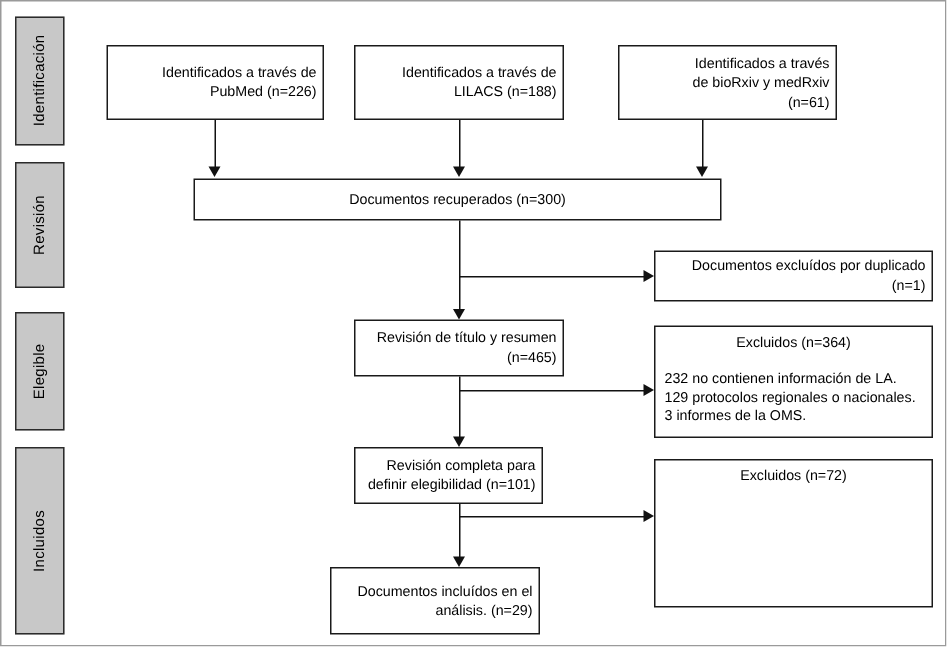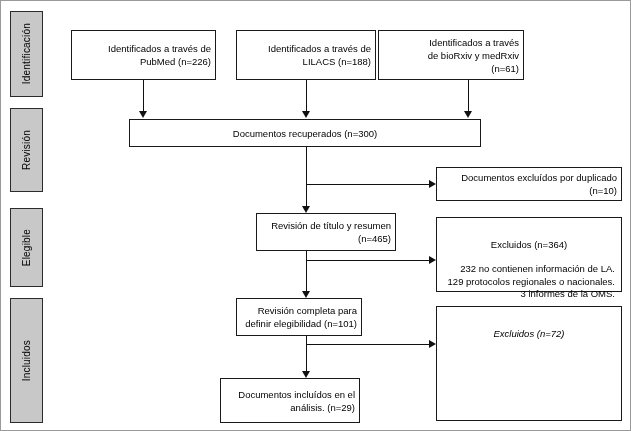--- a/index.html
+++ b/index.html
@@ -47,31 +47,31 @@
     text-align: right;
     font-size: 9.5px;
     line-height: 13px;
     color: #000000;
     padding: 2px 4px;
   }
   .node.left-align {
     align-items: flex-start;
     justify-content: flex-start;
     text-align: left;
-    padding: 20px 6px;
+    padding: 4px 6px;
   }
   .node-inner { width: 100%; }
   .node-title {
     text-align: center;
     display: block;
     margin-bottom: 9px;
   }
   .node-reasons {
     display: block;
-    text-align: right;
+    text-align: left;
     white-space: pre-line;
     line-height: 12.6px;
     margin-top: 12px;
   }
   
   .vline {
     position: absolute;
     width: 0;
     border-left: 1.2px solid #111111;
   }
@@ -112,21 +112,21 @@
   <div class="stage" style="left:9px; top:297px; width:33px; height:125px;">
     <span class="stage-text">Incluidos</span>
   </div>
 
   <div class="node" style="left:70px; top:29px; width:145px; height:50px;">
     <span>Identificados a través de PubMed (n=226)</span>
   </div>
   <div class="node" style="left:235px; top:29px; width:140px; height:50px;">
     <span>Identificados a través de LILACS (n=188)</span>
   </div>
-  <div class="node" style="left:377px; top:29px; width:146px; height:50px;padding-left:48px;">
+  <div class="node" style="left:411px; top:29px; width:146px; height:50px;padding-left:48px;">
     <span>Identificados a través de bioRxiv y medRxiv (n=61)</span>
   </div>
 
   <div class="vline" style="left:142px; top:79px; height:32px;"></div>
   <div class="arrow-down" style="left:138px; top:110px;"></div>
 
   <div class="vline" style="left:305px; top:79px; height:32px;"></div>
   <div class="arrow-down" style="left:301px; top:110px;"></div>
 
   <div class="vline" style="left:467px; top:79px; height:32px;"></div>
@@ -136,24 +136,24 @@
     <span>Documentos recuperados (n=300)</span>
   </div>
 
   <div class="vline" style="left:305px; top:146px; height:61px;"></div>
   <div class="arrow-down" style="left:301px; top:205px;"></div>
 
   <div class="hline" style="left:305px; top:183px; width:124px;"></div>
   <div class="arrow-right" style="left:428px; top:179px;"></div>
 
   <div class="node" style="left:435px; top:166px; width:186px; height:34px;">
-    <span>Documentos excluídos por duplicado (n=10)</span>
+    <span>Documentos excluídos por duplicado (n=1)</span>
   </div>
 
-  <div class="node" style="left:235px; top:212px; width:140px; height:38px;margin-left:20px;">
+  <div class="node" style="left:235px; top:212px; width:140px; height:38px;">
     <span>Revisión de título y resumen (n=465)</span>
   </div>
 
   <div class="vline" style="left:305px; top:250px; height:42px;"></div>
   <div class="arrow-down" style="left:301px; top:290px;"></div>
 
   <div class="hline" style="left:305px; top:259px; width:124px;"></div>
   <div class="arrow-right" style="left:428px; top:255px;"></div>
 
   <div class="node left-align" style="left:435px; top:216px; width:186px; height:75px;">
@@ -168,21 +168,21 @@
   <div class="node" style="left:235px; top:297px; width:126px; height:38px;">
     <span>Revisión completa para definir elegibilidad (n=101)</span>
   </div>
 
   <div class="vline" style="left:305px; top:335px; height:37px;"></div>
   <div class="arrow-down" style="left:301px; top:370px;"></div>
 
   <div class="hline" style="left:305px; top:343px; width:124px;"></div>
   <div class="arrow-right" style="left:428px; top:339px;"></div>
 
-  <div class="node left-align" style="left:435px; top:305px; width:186px; height:115px;font-style:italic;">
+  <div class="node left-align" style="left:435px; top:305px; width:186px; height:99px;">
     <span class="node-inner">
       <span class="node-title">Excluidos (n=72)</span>
     </span>
   </div>
 
   <div class="node" style="left:219px; top:377px; width:140px; height:45px;">
     <span>Documentos incluídos en el análisis. (n=29)</span>
   </div>
 
 </div>

